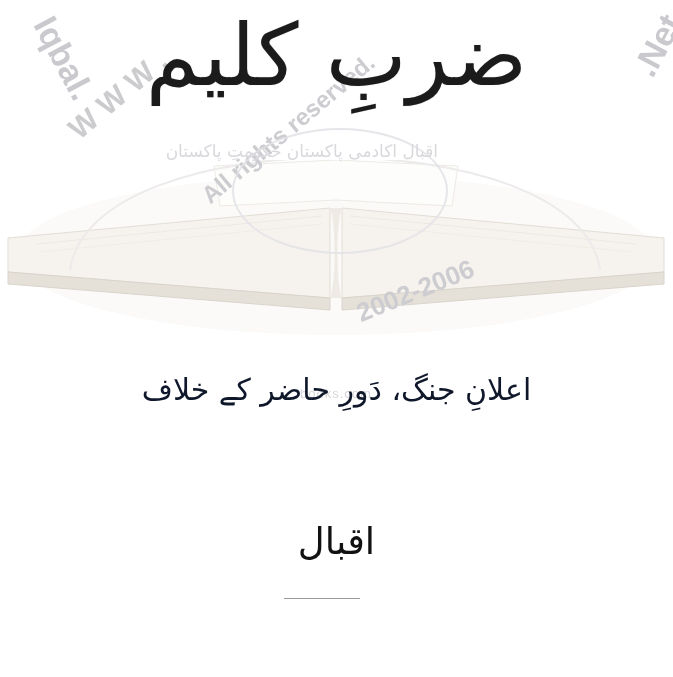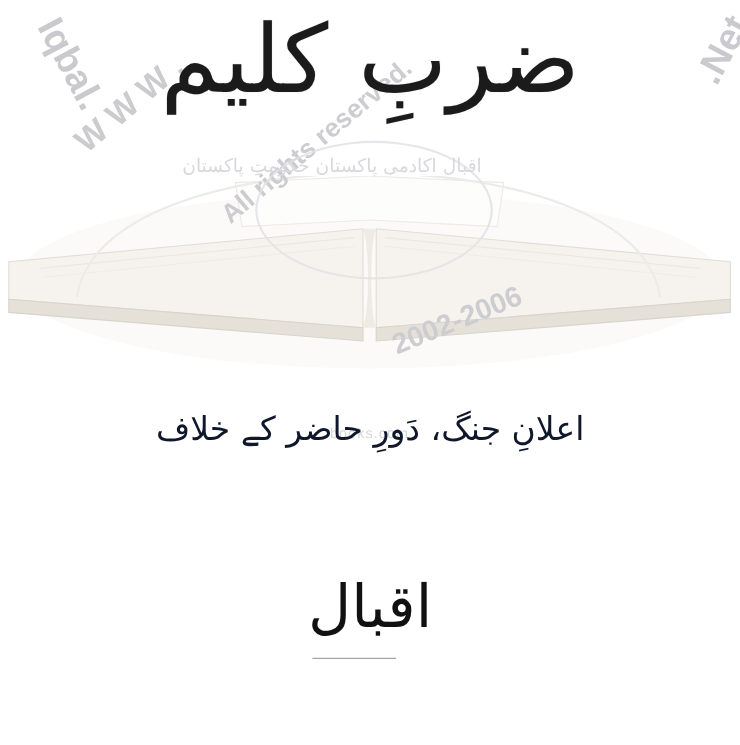--- a/index.html
+++ b/index.html
@@ -150,21 +150,21 @@
     direction: rtl;
     letter-spacing: 0px;
   }
   .author {
     position: absolute;
     left: 0;
     right: 0;
     top: 520px;
     text-align: center;
     font-family: "DejaVu Sans", sans-serif;
-    font-size: 54px;
+    font-size: 37px;
     color: #111111;
     direction: rtl;
   }
   .author-rule {
     position: absolute;
     left: 284px;
     top: 598px;
     width: 76px;
     height: 1px;
     background: #9a9a9a;

